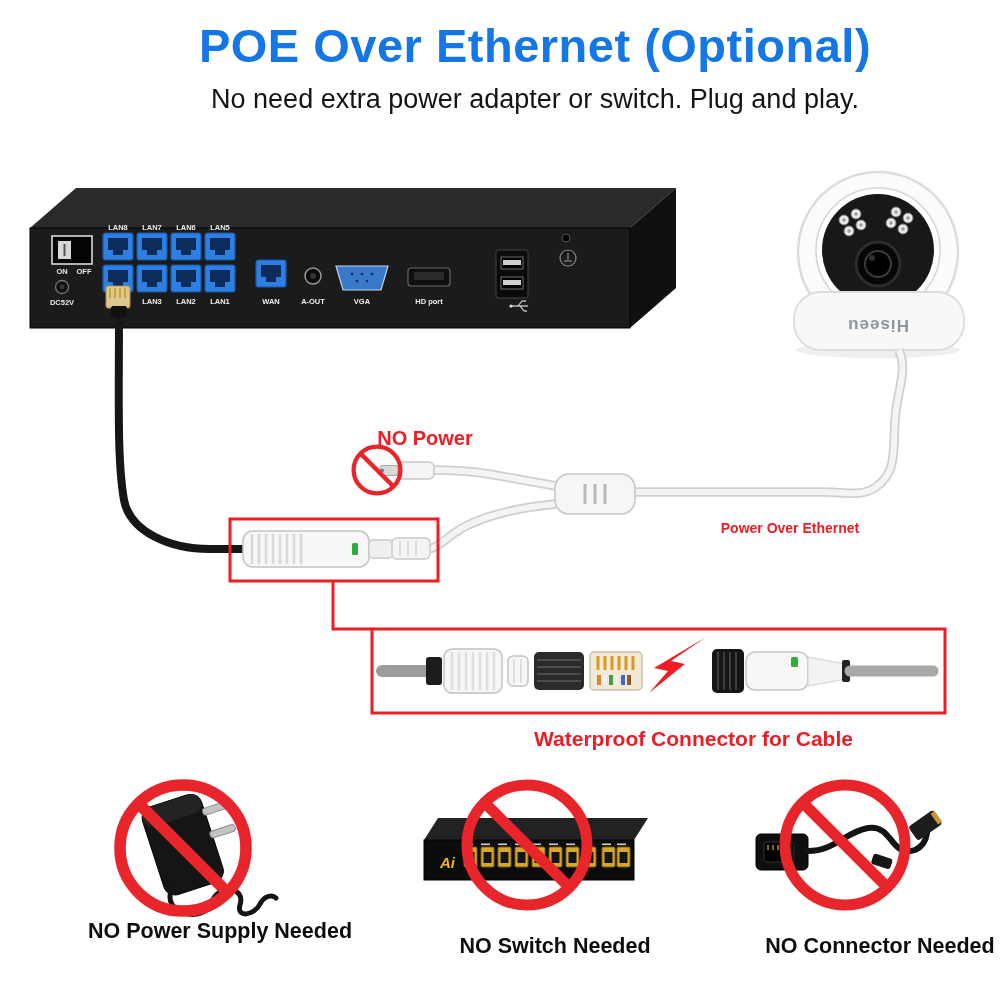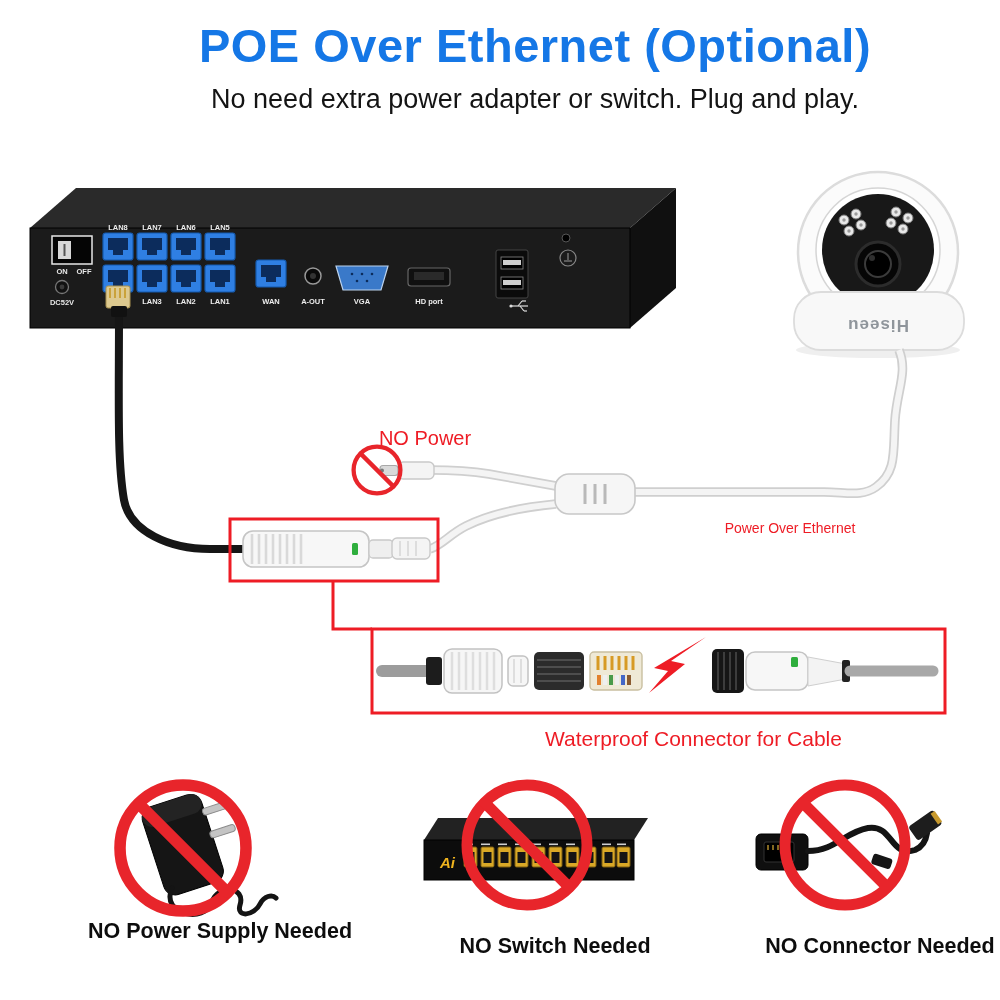--- a/index.html
+++ b/index.html
@@ -2,21 +2,21 @@
 <html><head>
 <meta charset="utf-8">
 <style>
   html,body{margin:0;padding:0;background:#fff;}
   .canvas{position:relative;width:1000px;height:1000px;background:#ffffff;
           font-family:"Liberation Sans",sans-serif;overflow:hidden;}
   .abs{position:absolute;margin-left:35px;}
   .title{top:18px;left:0;width:1000px;text-align:center;font-size:47px;font-weight:800;
          color:#1577e6;letter-spacing:.5px;}
   .subtitle{top:84px;left:0;width:1000px;text-align:center;font-size:27px;color:#141414;}
-  .red-label{color:#ee1c25;font-weight:400;text-align:center;}
+  .red-label{color:#ee1c25;font-weight:700;text-align:center;}
   .no-power{top:427px;left:300px;width:180px;font-size:20px;}
   .poe{top:520px;left:600px;width:310px;font-size:14px;}
   .waterproof{top:727px;left:372px;width:573px;font-size:21px;text-align:center;}
   .caption{color:#0d0d0d;font-weight:700;text-align:center;font-size:21.5px;line-height:28px;}
   .cap1{top:917px;left:25px;width:320px;}
   .cap2{top:932px;left:370px;width:300px;}
   .cap3{top:932px;left:695px;width:300px;}
   svg{position:absolute;top:0;left:0;}
   svg text{font-family:"Liberation Sans",sans-serif;}
 </style>

